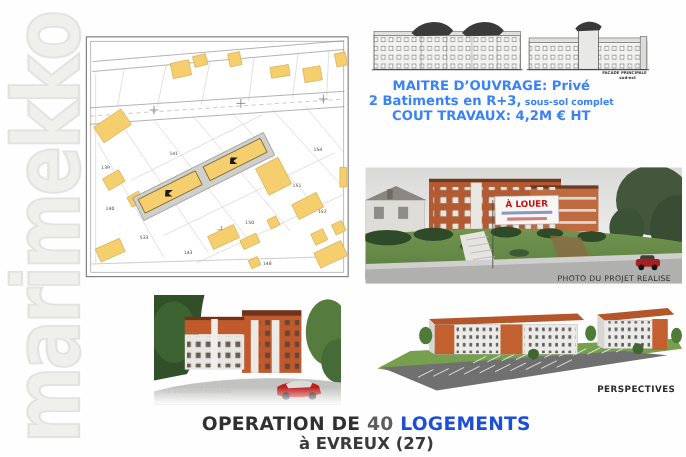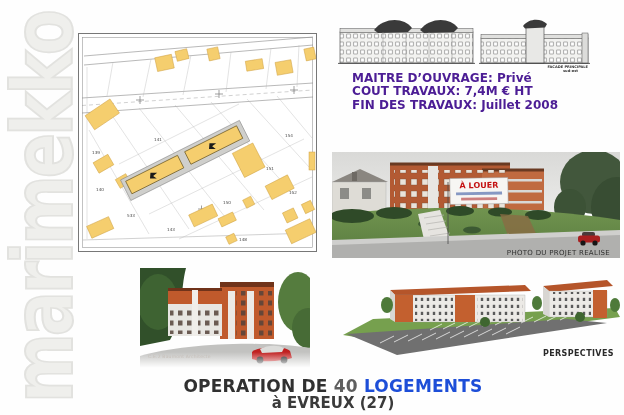--- a/index.html
+++ b/index.html
@@ -14,21 +14,21 @@
 
   
   .siteplan{position:absolute;left:78px;top:33px;width:237px;height:217px;background:#fff;
             border:1px solid #777;}
   .siteplan svg{display:block;}
 
   
   .elevations{position:absolute;left:338px;top:16px;width:254px;height:58px;}
 
   
-  .info{position:absolute;top:72px;right:66px;text-align:left;color:#4c1d95;line-height:1.04;}
+  .info{position:absolute;top:72px;right:66px;text-align:center;color:#3b82f6;line-height:1.04;}
   .info .ln{font-size:12px;font-weight:bold;white-space:nowrap;margin-bottom:1px;}
   .info .small{font-size:8.5px;font-weight:600;}
 
   
   .photo{position:absolute;left:332px;top:152px;width:288px;height:110px;overflow:hidden;}
   .photo-caption{position:absolute;right:10px;bottom:5px;font-size:7px;font-weight:normal;
                  color:#2e2e2e;letter-spacing:0.3px;}
 
   
   .render-left{position:absolute;left:140px;top:268px;width:170px;height:100px;overflow:hidden;}
@@ -176,22 +176,22 @@
 
       <g font-size="3.6" font-weight="bold" fill="#333" text-anchor="end">
         <text x="250" y="51.5">FACADE PRINCIPALE</text>
         <text x="240" y="55.5">sud-est</text>
       </g>
     </svg>
   </div>
 
   <div class="info">
     <div class="ln">MAITRE D’OUVRAGE: Privé</div>
-    <div class="ln">COUT TRAVAUX: 7,4M € HT</div>
-    <div class="ln">FIN DES TRAVAUX: Juillet 2008</div>
+    <div class="ln"><span>2 Batiments en R+3,</span><span class="small"> sous-sol complet</span></div>
+    <div class="ln">COUT TRAVAUX: 4,2M € HT</div>
   </div>
 
   <div class="photo">
     <svg width="288" height="106" viewBox="0 0 288 106" preserveAspectRatio="none">
       <defs>
         <linearGradient id="sky" x1="0" y1="0" x2="0" y2="1">
           <stop offset="0" stop-color="#d9d9d7"></stop>
             <stop offset="1" stop-color="#ebebe9"></stop>
         </linearGradient>
         <linearGradient id="grass" x1="0" y1="0" x2="0" y2="1">

